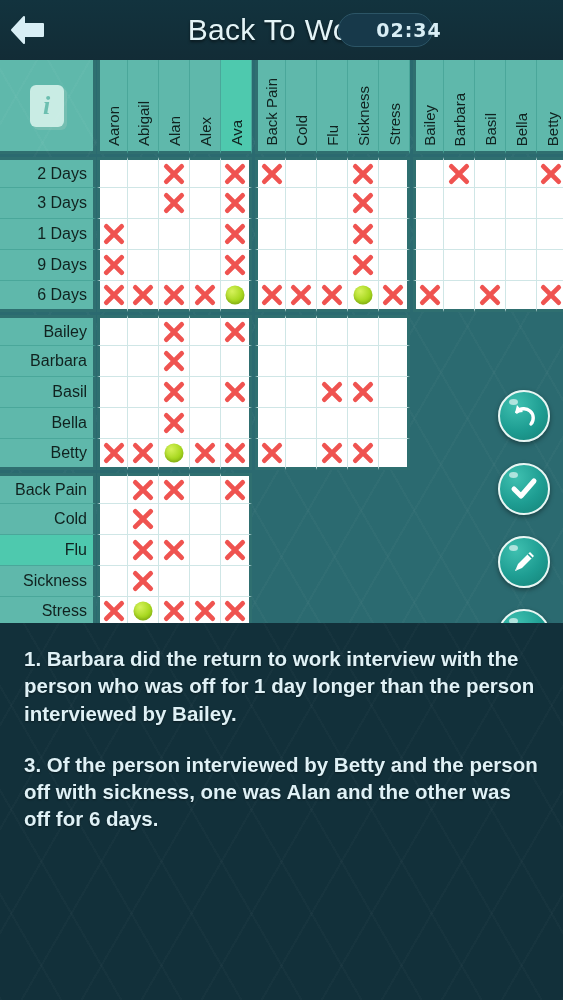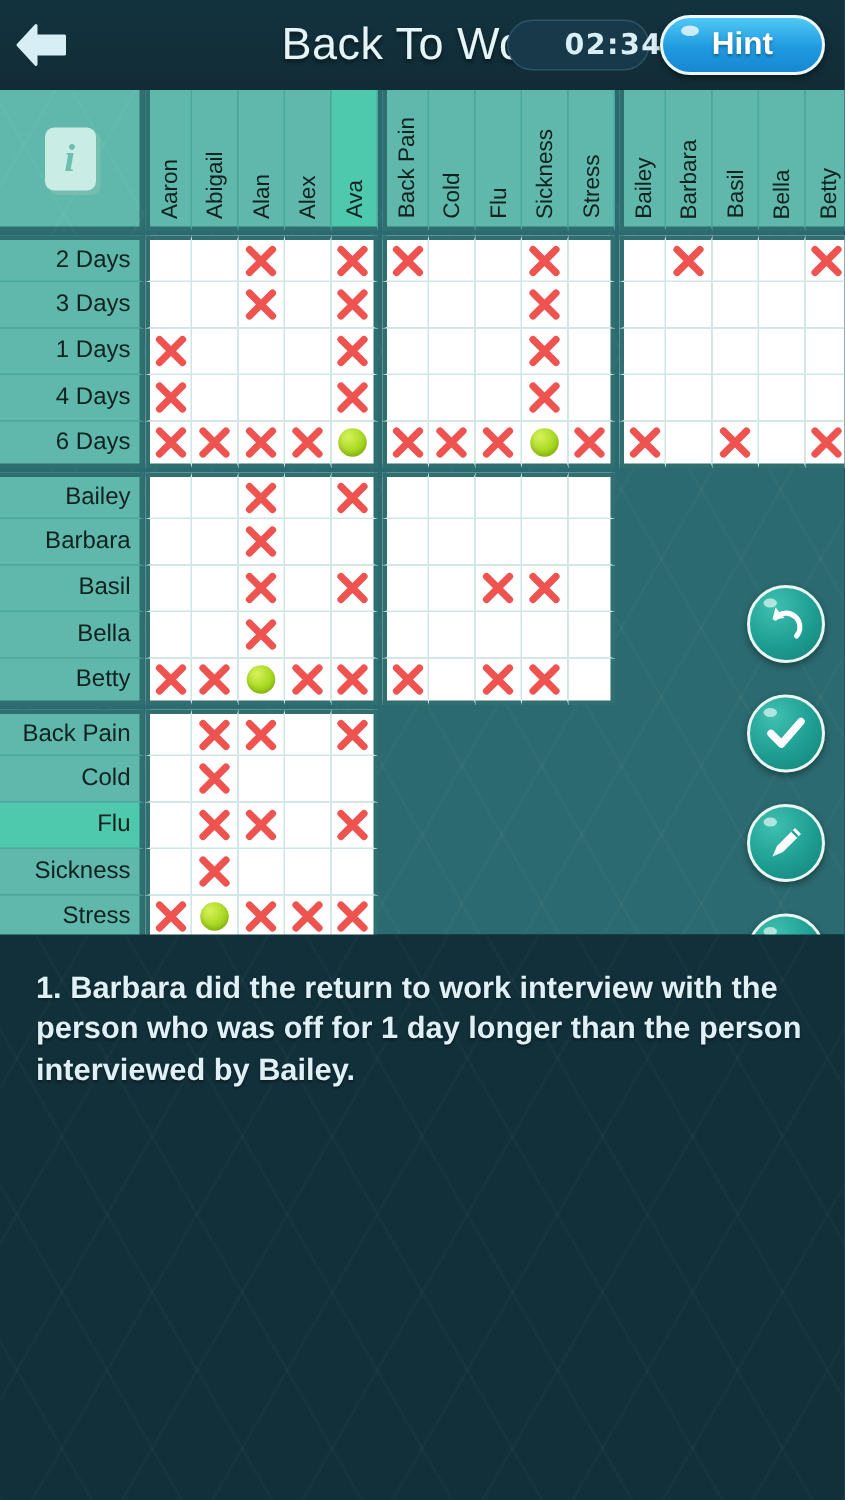--- a/index.html
+++ b/index.html
@@ -253,21 +253,20 @@
 <div id="topbar">
   <div id="back-btn">
     <span>
       <svg width="36" height="30" viewBox="0 0 36 30">
         <path d="M14 2 L2 15 L14 28 L14 21 L33 21 L33 9 L14 9 Z" fill="#d8eef5" stroke="#d8eef5" stroke-width="2" stroke-linejoin="round"></path>
       </svg>
     </span>
   </div>
   <div id="game-title">Back To Work</div>
   <div id="timer">02:34</div>
-  <div id="hint-btn">Hint</div>
 </div>
 
 <div id="grid-area">
   <div id="corner">
     <div id="info-icon">i</div>
   </div>
 
   <div id="headers-layer">
       <div class="hdr-cell blk-start" style="left: 97px; width: 31px;">
         <span class="txt">Aaron</span>
@@ -312,21 +311,21 @@
         <span class="txt">Bella</span>
       </div>
       <div class="hdr-cell" style="left: 537px; width: 31px;">
         <span class="txt">Betty</span>
       </div>
     </div>
   <div id="rows-layer">
       <div class="row-label blk-start" style="top: 97px;">2 Days</div>
       <div class="row-label" style="top: 128px;">3 Days</div>
       <div class="row-label" style="top: 159px;">1 Days</div>
-      <div class="row-label" style="top: 190px;">4 Days</div>
+      <div class="row-label" style="top: 190px;">9 Days</div>
       <div class="row-label blk-end" style="top: 221px;">6 Days</div>
       <div class="row-label blk-start" style="top: 255px;">Bailey</div>
       <div class="row-label" style="top: 286px;">Barbara</div>
       <div class="row-label" style="top: 317px;">Basil</div>
       <div class="row-label" style="top: 348px;">Bella</div>
       <div class="row-label blk-end" style="top: 379px;">Betty</div>
       <div class="row-label blk-start" style="top: 413px;">Back Pain</div>
       <div class="row-label" style="top: 444px;">Cold</div>
       <div class="row-label sel" style="top: 475px;">Flu</div>
       <div class="row-label" style="top: 506px;">Sickness</div>
@@ -738,13 +737,14 @@
           <path d="M23 6 L23 13 L16 12 Z" fill="#ffffff"></path>
           <path d="M7 24 L7 17 L14 18 Z" fill="#ffffff"></path>
         </svg>
       </span>
     </div>
   </div>
 </div>
 
 <div id="clues">
     <div class="clue">1. Barbara did the return to work interview with the person who was off for 1 day longer than the person interviewed by Bailey.</div>
+    <div class="clue">3. Of the person interviewed by Betty and the person off with sickness, one was Alan and the other was off for 6 days.</div>
   </div>
 
 </body></html>

